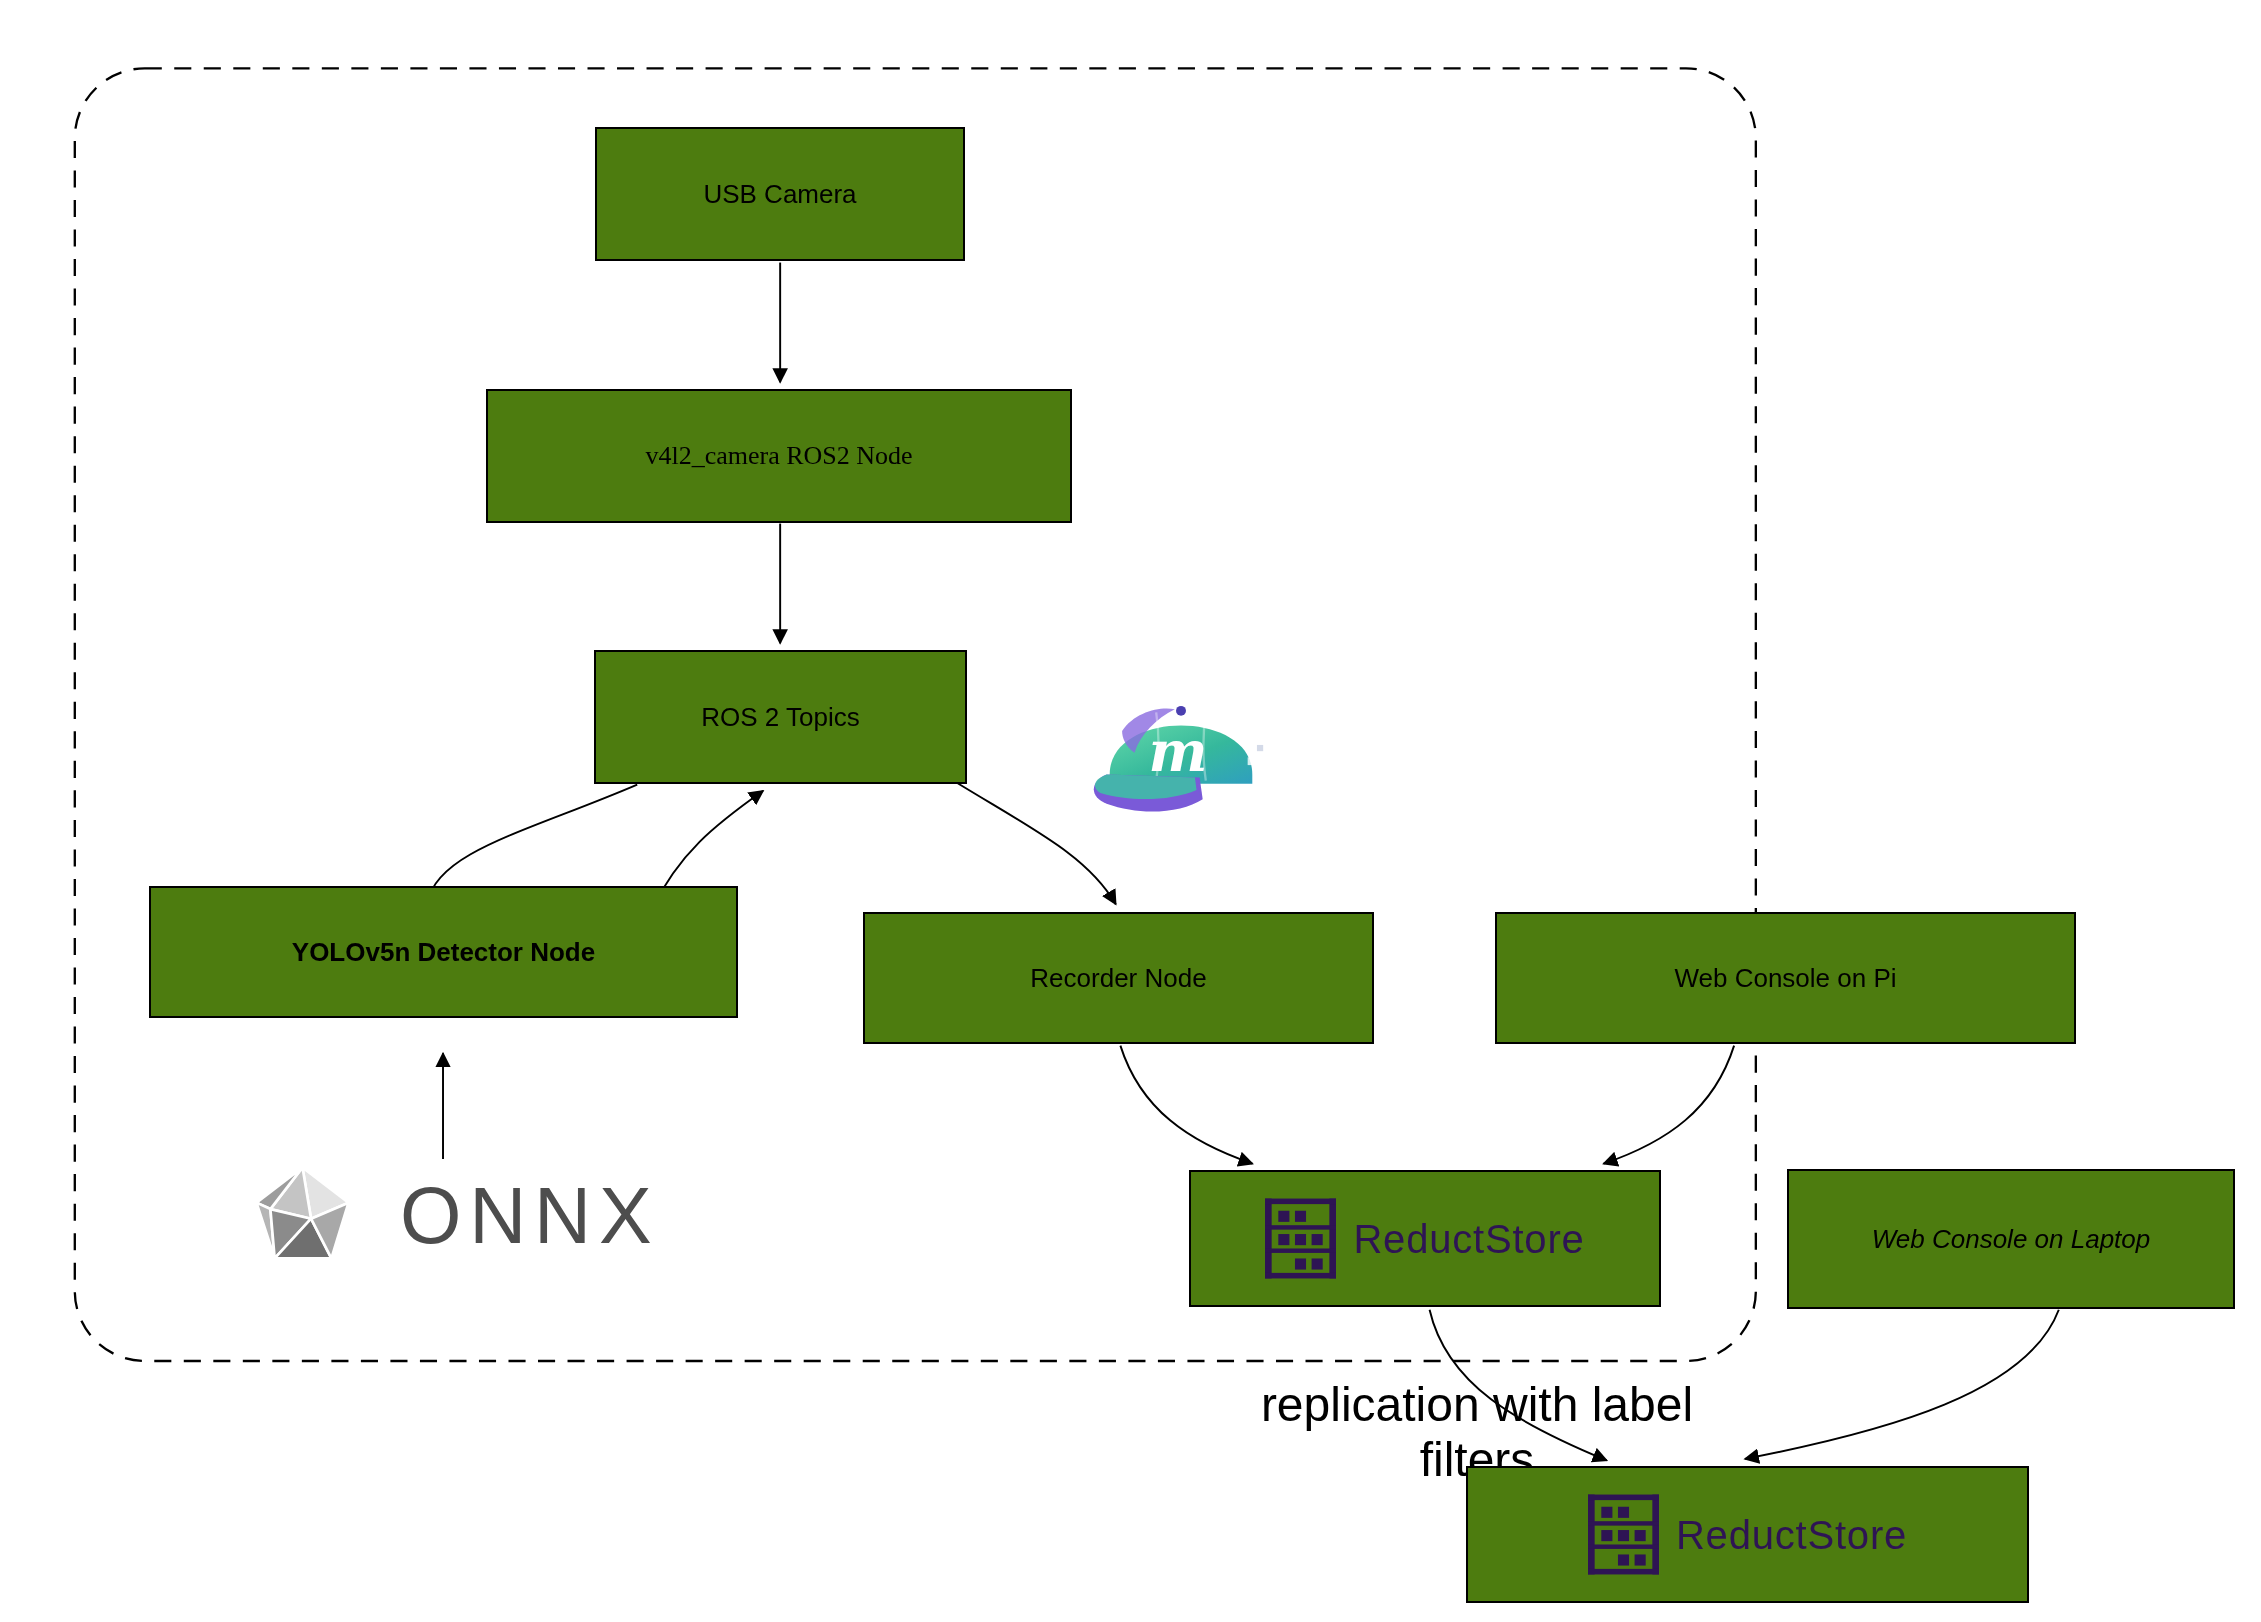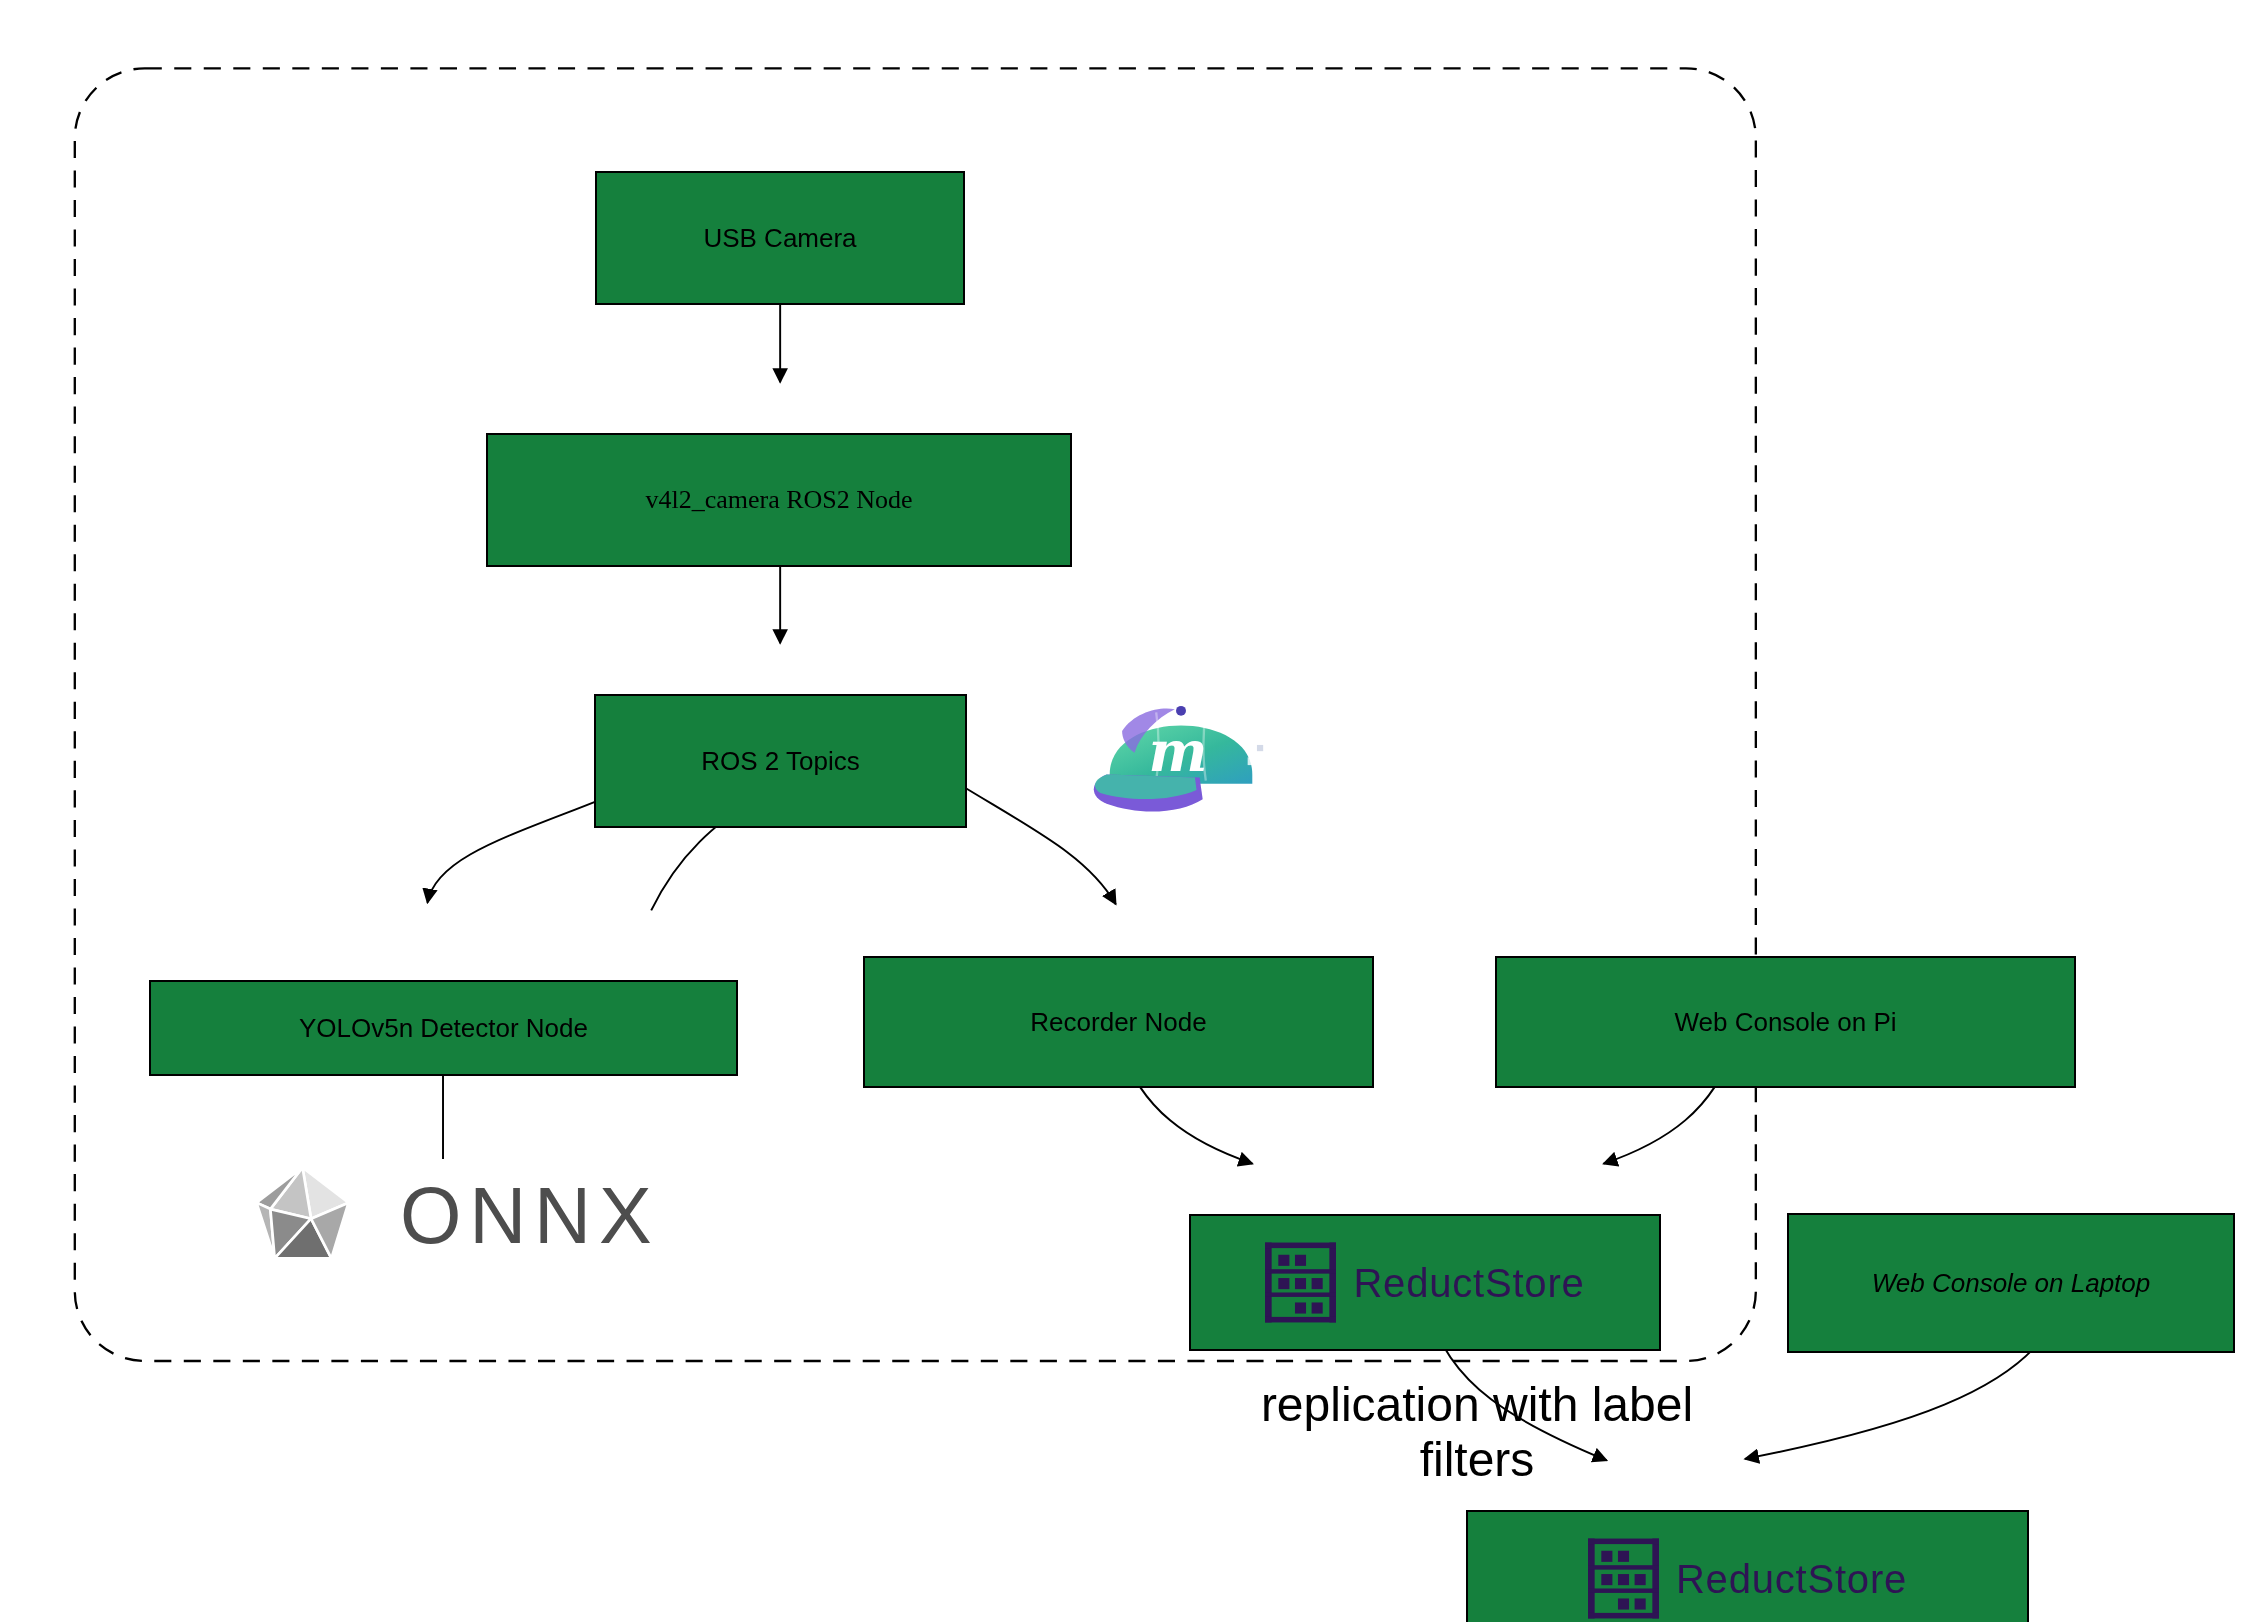--- a/index.html
+++ b/index.html
@@ -13,31 +13,30 @@
     overflow: hidden;
   }
   .arrows {
     position: absolute;
     left: 0; top: 0;
     width: 2261px; height: 1622px;
     pointer-events: none;
   }
   .node {
     position: absolute;
-    background: #15803d;
+    background: #4d7c0f;
     border: 2.3px solid #000000;
     display: flex;
     align-items: center;
     justify-content: center;
     gap: 17px;
     font-size: 26px;
     color: #000000;
     text-align: center;
     line-height: 1.25;
-    margin-top: 44px;
   }
   .node .label { padding: 0 14px; }
   .reduct-label {
     font-size: 40px;
     color: #2e1454;
     letter-spacing: 0.8px;
   }
   .onnx-group {
     position: absolute;
     left: 249px;
@@ -130,21 +129,21 @@
     <path d="M76,22 C74,36 74,52 76,66" stroke="#ffffff" stroke-width="1.5" fill="none" opacity="0.35"></path>
     <path d="M12,62 C2,66 0,76 12,81 C34,89 60,87 74,78 L72,64 Z" fill="#7a5ad8"></path>
     <path d="M12,62 C4,65 2,70 8,74 C28,80 54,79 70,72 L69,64 Z" fill="#3cc3a4" opacity="0.85"></path>
     <circle cx="60" cy="21" r="3.2" fill="#4a3fb0"></circle>
     <rect x="103" y="34" width="5" height="5" fill="#ffffff" opacity="0.85"></rect>
     <rect x="109" y="43" width="4" height="4" fill="#cfd6e6" opacity="0.9"></rect>
     <rect x="103" y="51" width="5" height="5" fill="#ffffff" opacity="0.8"></rect>
     <text x="58" y="60" text-anchor="middle" fill="#ffffff" font-family="DejaVu Serif, serif" font-style="italic" font-weight="bold" font-size="36">m</text>
   </svg>
 
-  <div class="node" style="left:149px; top:936px; width:589px; height:96px;">
+  <div class="node" style="left:149px; top:886px; width:589px; height:132px;font-weight:bold;">
     <span class="label">YOLOv5n Detector Node</span>
   </div>
 
   <div class="node" style="left:863px; top:912px; width:511px; height:132px;">
     <span class="label">Recorder Node</span>
   </div>
 
   <div class="node" style="left:1495px; top:912px; width:581px; height:132px;">
     <span class="label">Web Console on Pi</span>
   </div>

